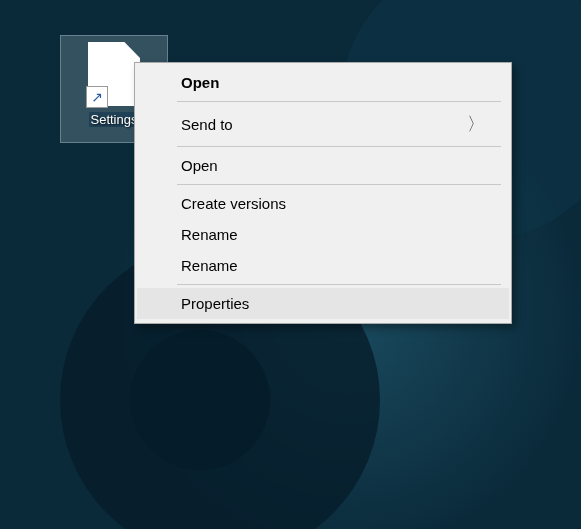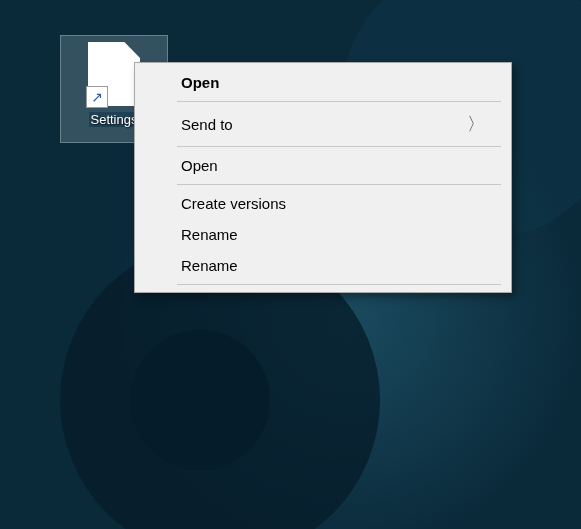--- a/index.html
+++ b/index.html
@@ -158,13 +158,16 @@
   <div class="menu-item">
     <span>Create versions</span>
   </div>
   <div class="menu-item">
     <span>Rename</span>
   </div>
   <div class="menu-item">
     <span>Rename</span>
   </div>
   <div class="menu-sep"></div>
+  <div class="menu-item hover">
+    <span>Properties</span>
+  </div>
 </div>
 
 </body></html>

